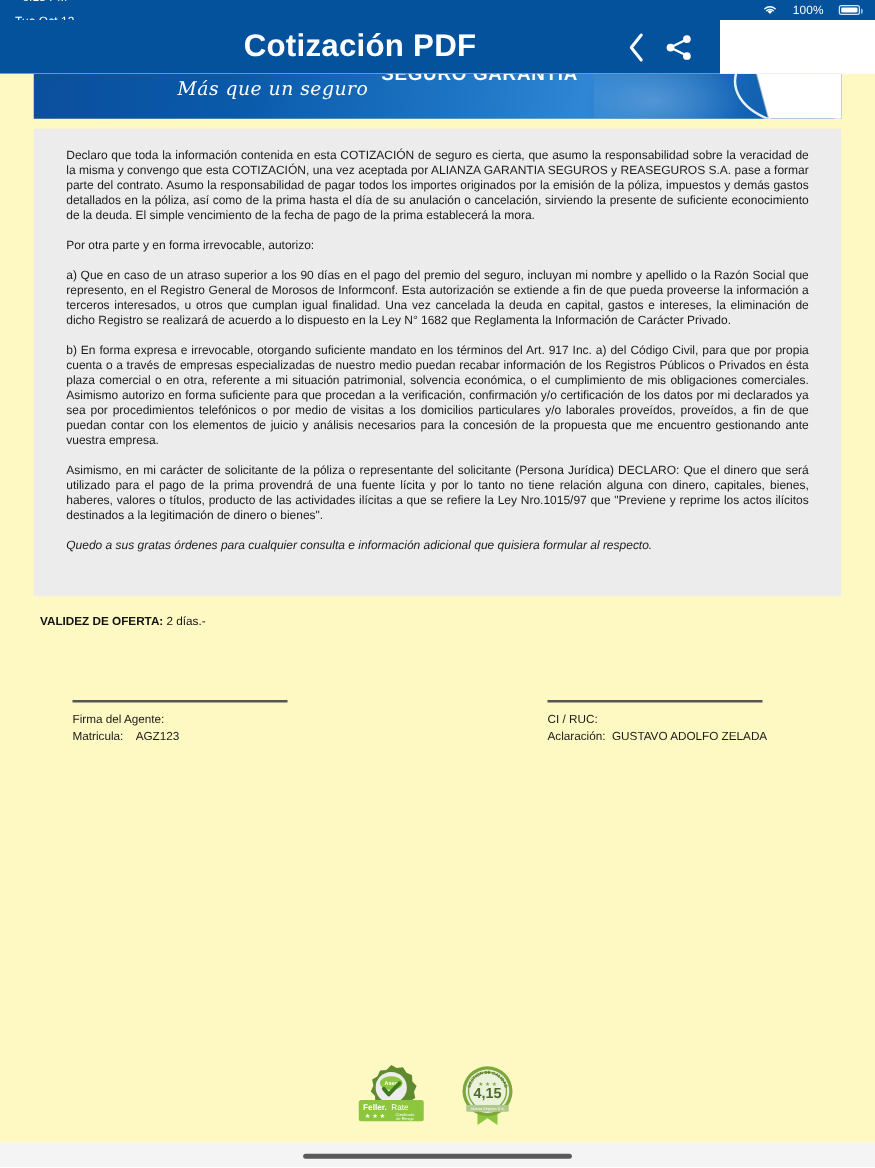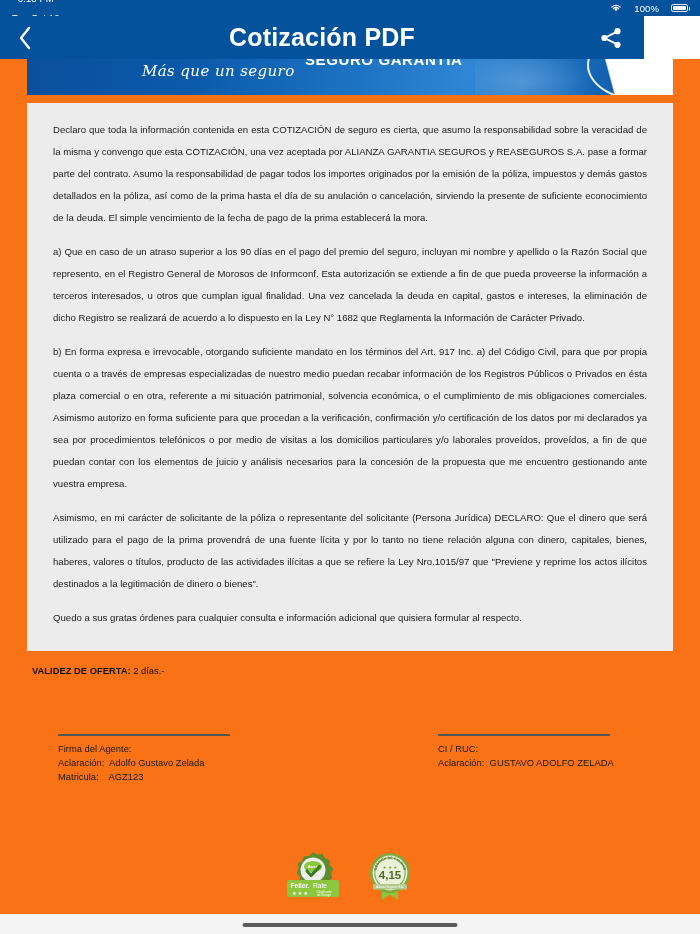--- a/index.html
+++ b/index.html
@@ -56,26 +56,26 @@
     left: 1px; top: 1px; bottom: 1px;
     width: 13px;
     background: #ffffff;
     border-radius: 1px;
   }
 
   
   .nav-bar {
     position: absolute;
     top: 16px; left: 0;
-    width: 644px;
+    width: 576px;
     height: 43px;
     background: #03529B;
     display: flex;
     align-items: center;
-    justify-content: space-between;
+    justify-content: flex-end;
     padding: 0 18px;
   }
   .nav-title {
     position: absolute;
     left: 0; right: 0;
     text-align: center;
     color: #ffffff;
     font-size: 25px;
     font-weight: bold;
     letter-spacing: 0.2px;
@@ -99,21 +99,21 @@
     justify-content: center;
     cursor: pointer;
   }
 
   
   .pdf-viewport {
     position: absolute;
     top: 59px; left: 0;
     width: 700px;
     height: 855px;
-    background: #f97316;
+    background: #fef9c3;
     overflow: hidden;
   }
 
   
   .pdf-banner {
     position: relative;
     margin: 0 27px;
     height: 36px;
     background: linear-gradient(100deg, #0b4f9e 0%, #0a5aaa 26%, #1e74c4 52%, #2f86d4 68%, #1667b8 86%, #0b5099 100%);
     overflow: hidden;
@@ -158,25 +158,25 @@
 
   
   .decl-block {
     margin: 8px 27px 0 27px;
     background: #ececec;
     padding: 16px 26px 22px 26px;
   }
   .decl-p {
     color: #1a1a1a;
     font-size: 9.6px;
-    line-height: 22px;
+    line-height: 12px;
     text-align: justify;
     margin-bottom: 12px;
   }
-  .decl-p:last-child { margin-bottom: 0; }
+  .decl-p:last-child { margin-bottom: 12px; font-style: italic; }
 
   
   .validez {
     margin: 14px 0 0 32px;
     font-size: 9.4px;
     color: #111;
   }
   .validez .lbl { font-weight: bold; }
 
   
@@ -277,36 +277,36 @@
     <div class="pdf-banner">
       <div class="banner-blob"></div>
       <div class="banner-white-wedge2"></div>
       <div class="banner-ring"></div>
       <div class="banner-tagline">Más que un seguro</div>
       <div class="banner-product">SEGURO GARANTIA</div>
     </div>
 
     <div class="decl-block">
       <p class="decl-p">Declaro que toda la información contenida en esta COTIZACIÓN de seguro es cierta, que asumo la responsabilidad sobre la veracidad de la misma y convengo que esta COTIZACIÓN, una vez aceptada por ALIANZA GARANTIA SEGUROS y REASEGUROS S.A. pase a formar parte del contrato. Asumo la responsabilidad de pagar todos los importes originados por la emisión de la póliza, impuestos y demás gastos detallados en la póliza, así como de la prima hasta el día de su anulación o cancelación, sirviendo la presente de suficiente econocimiento de la deuda. El simple vencimiento de la fecha de pago de la prima establecerá la mora.</p>
+      <p class="decl-p">Por otra parte y en forma irrevocable, autorizo:</p>
       <p class="decl-p">a) Que en caso de un atraso superior a los 90 días en el pago del premio del seguro, incluyan mi nombre y apellido o la Razón Social que represento, en el Registro General de Morosos de Informconf. Esta autorización se extiende a fin de que pueda proveerse la información a terceros interesados, u otros que cumplan igual finalidad. Una vez cancelada la deuda en capital, gastos e intereses, la eliminación de dicho Registro se realizará de acuerdo a lo dispuesto en la Ley N° 1682 que Reglamenta la Información de Carácter Privado.</p>
       <p class="decl-p">b) En forma expresa e irrevocable, otorgando suficiente mandato en los términos del Art. 917 Inc. a) del Código Civil, para que por propia cuenta o a través de empresas especializadas de nuestro medio puedan recabar información de los Registros Públicos o Privados en ésta plaza comercial o en otra, referente a mi situación patrimonial, solvencia económica, o el cumplimiento de mis obligaciones comerciales. Asimismo autorizo en forma suficiente para que procedan a la verificación, confirmación y/o certificación de los datos por mi declarados ya sea por procedimientos telefónicos o por medio de visitas a los domicilios particulares y/o laborales proveídos, proveídos, a fin de que puedan contar con los elementos de juicio y análisis necesarios para la concesión de la propuesta que me encuentro gestionando ante vuestra empresa.</p>
       <p class="decl-p">Asimismo, en mi carácter de solicitante de la póliza o representante del solicitante (Persona Jurídica) DECLARO: Que el dinero que será utilizado para el pago de la prima provendrá de una fuente lícita y por lo tanto no tiene relación alguna con dinero, capitales, bienes, haberes, valores o títulos, producto de las actividades ilícitas a que se refiere la Ley Nro.1015/97 que "Previene y reprime los actos ilícitos destinados a la legitimación de dinero o bienes".</p>
       <p class="decl-p">Quedo a sus gratas órdenes para cualquier consulta e información adicional que quisiera formular al respecto.</p>
     </div>
 
     <div class="validez">
       <span class="lbl">VALIDEZ DE OFERTA:</span>
       <span>2 días.-</span>
     </div>
 
     <div class="sign-area">
       <div class="sign-col left">
         <div class="sign-rule"></div>
         <div class="sign-line">Firma del Agente:</div>
-        <div class="sign-line">Aclaración:  Adolfo Gustavo Zelada</div>
         <div class="sign-line">Matricula:    AGZ123</div>
       </div>
       <div class="sign-col right">
         <div class="sign-rule"></div>
         <div class="sign-line">CI / RUC:</div>
         <div class="sign-line">Aclaración:  GUSTAVO ADOLFO ZELADA</div>
       </div>
     </div>
 
     <div class="badges">

